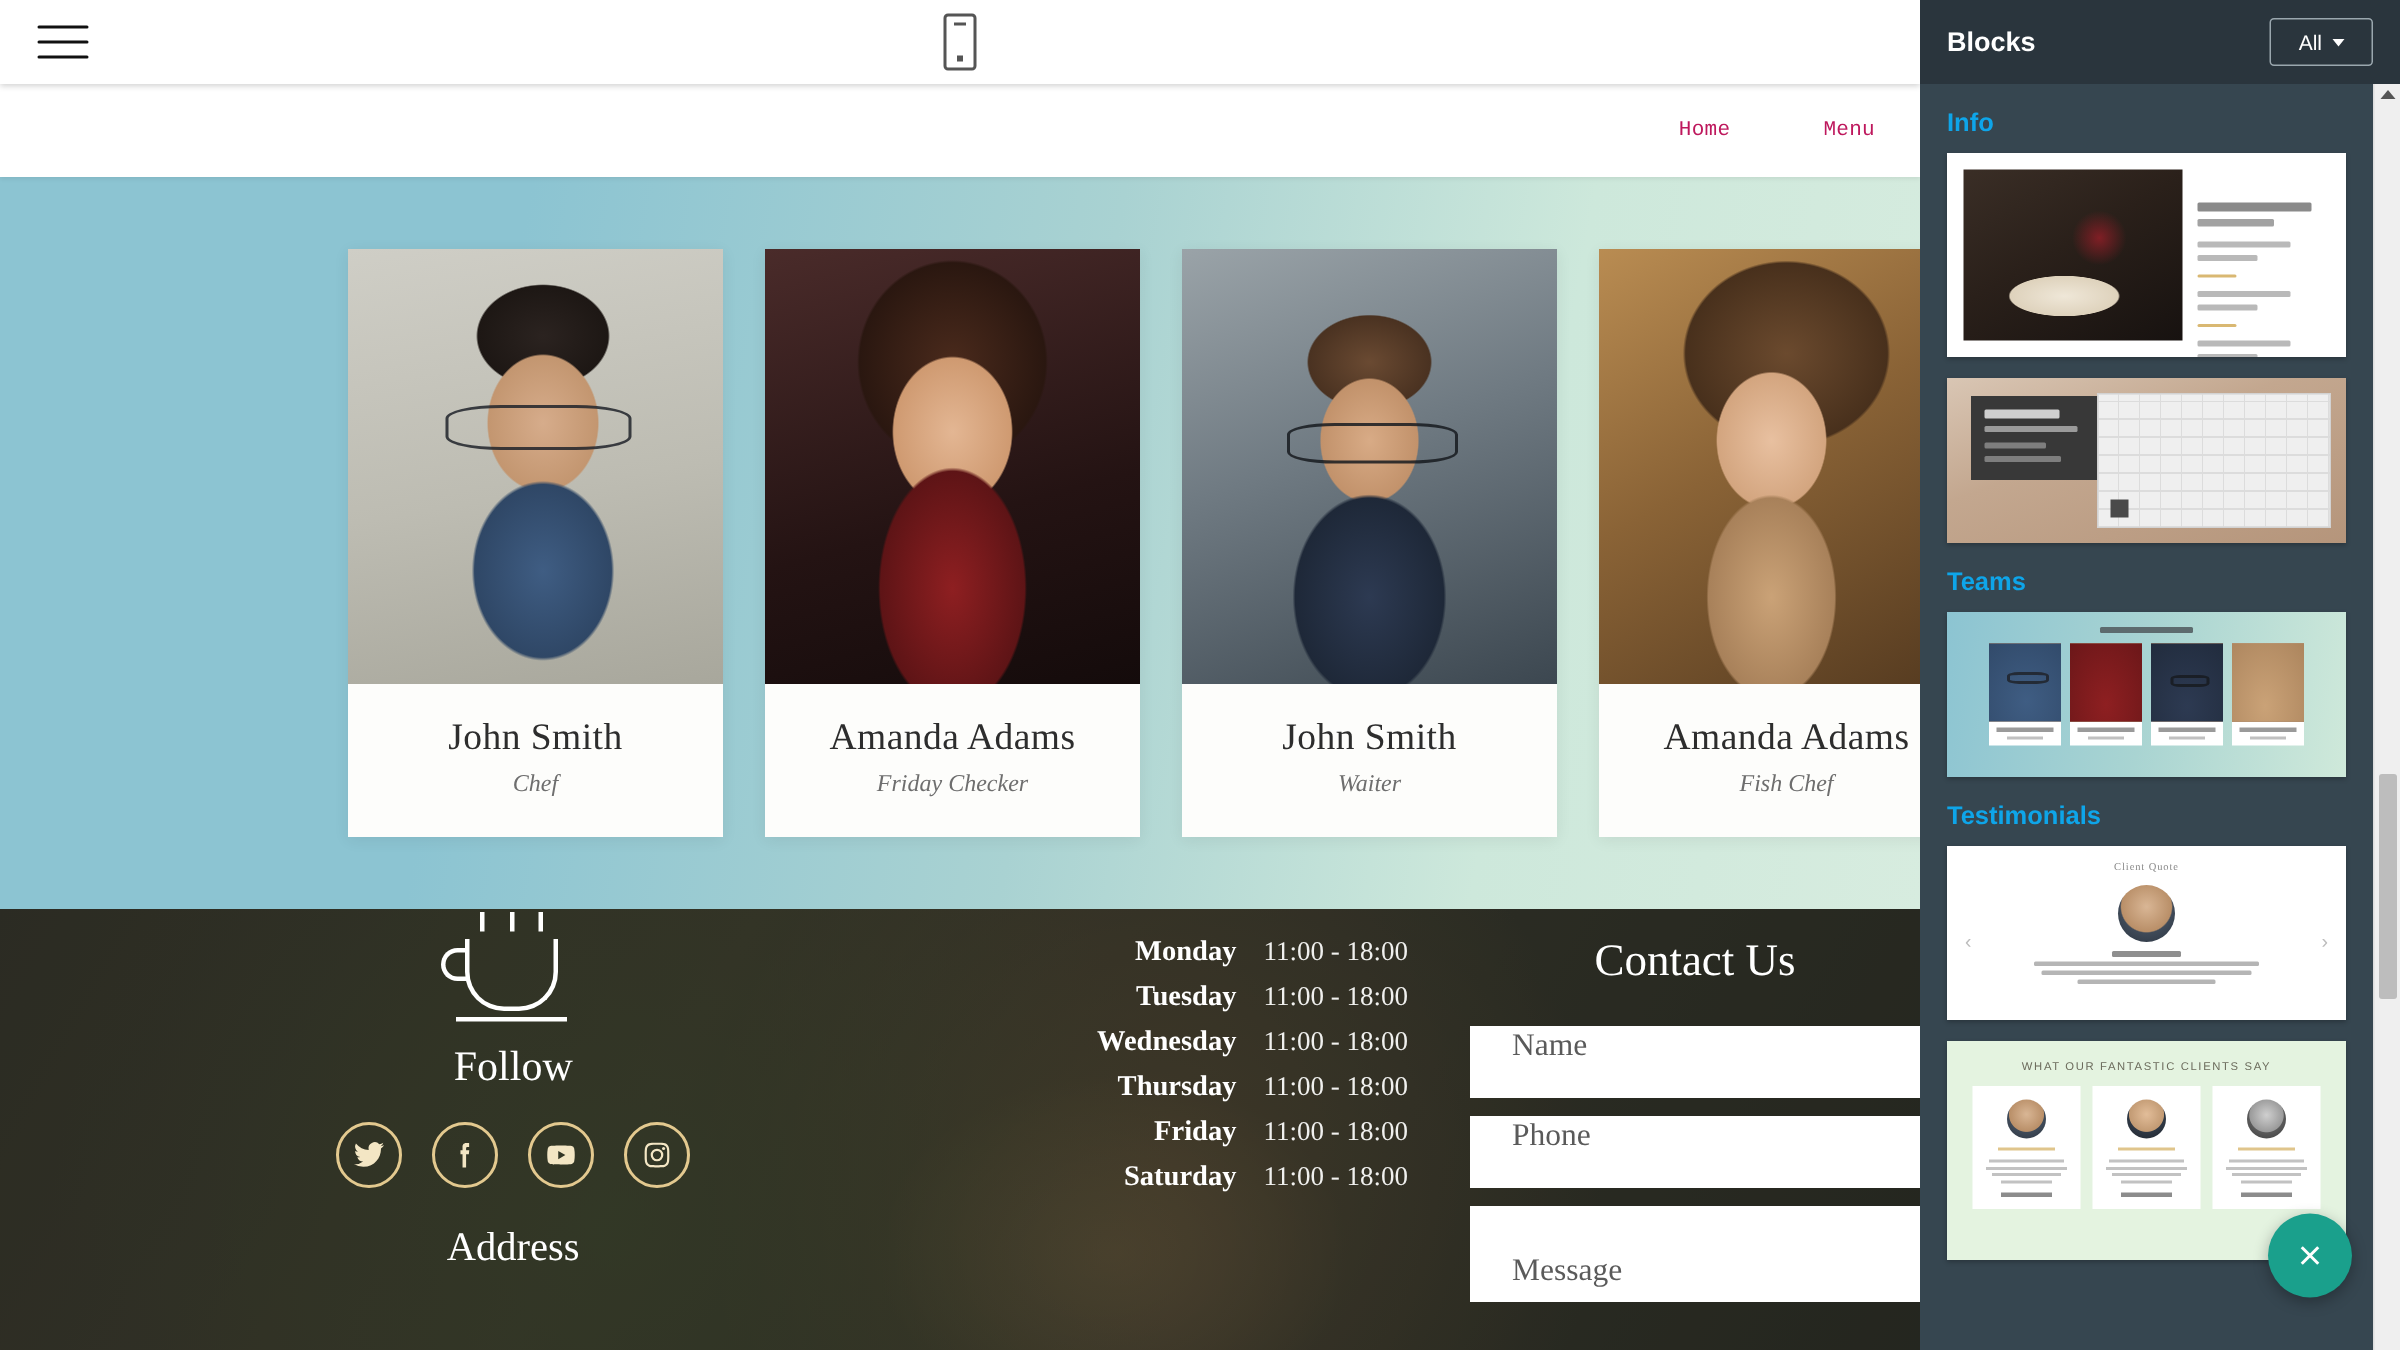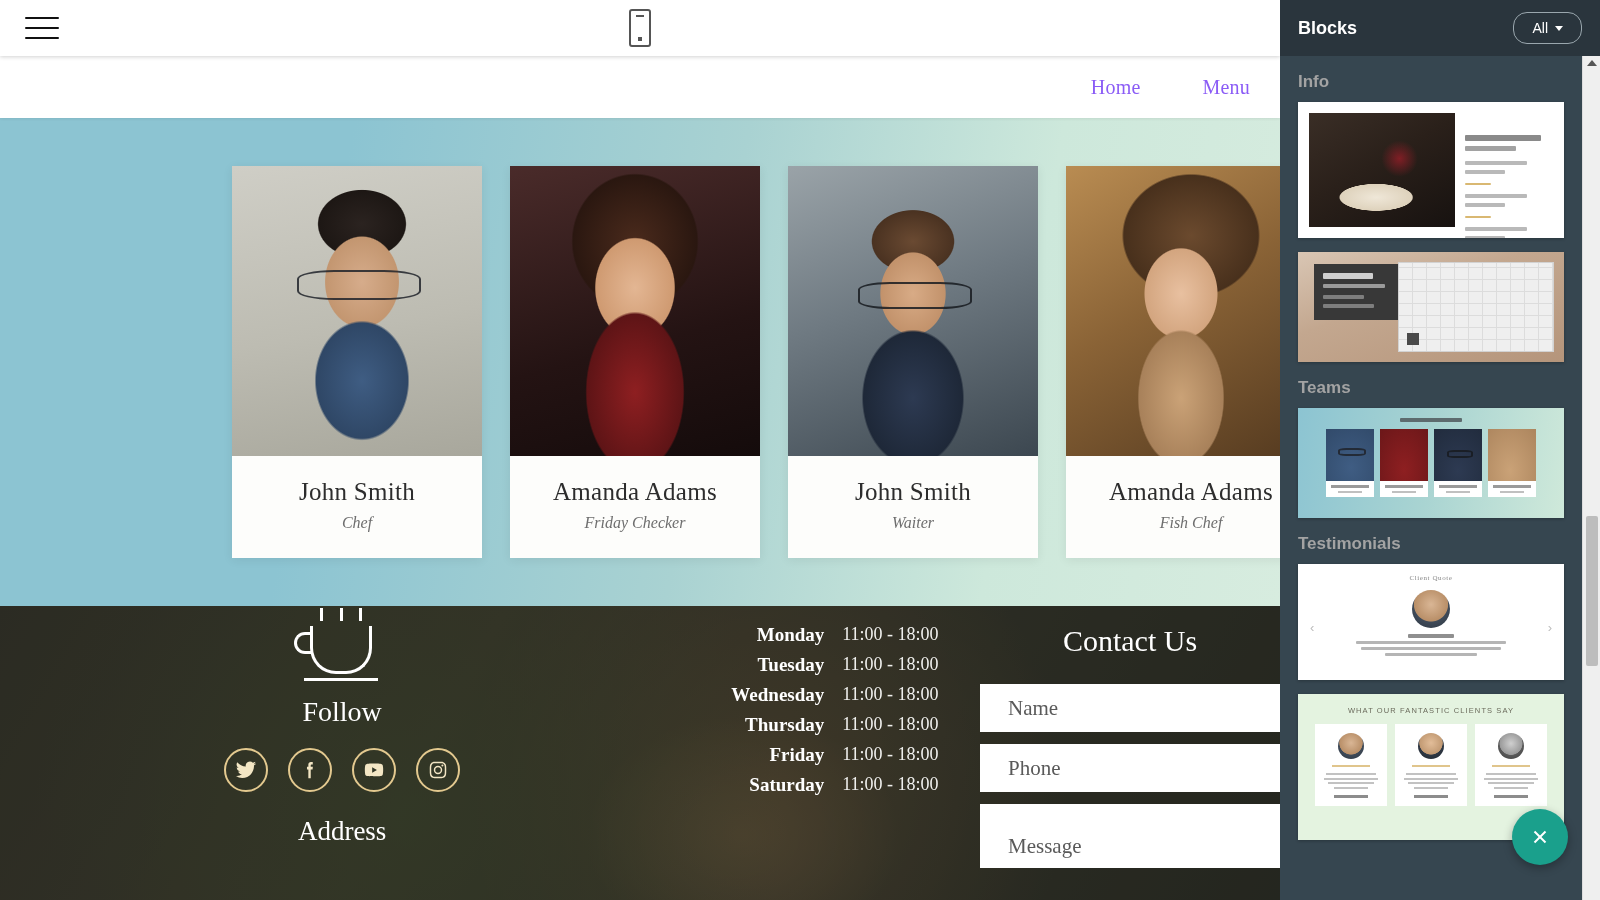--- a/index.html
+++ b/index.html
@@ -38,21 +38,21 @@
   
   .canvas { position:absolute; left:0; top:56px; width:1280px; height:844px; overflow:hidden; background:#fff; }
 
   .site-nav {
     position:relative; height:62px; background:#fff; z-index:20;
     display:flex; align-items:center; justify-content:flex-end;
     padding-right:30px; gap:62px;
     box-shadow:0 1px 3px rgba(0,0,0,.07);
   }
   .site-nav a {
-    font-family:Liberation Serif, serif; font-size:20px; color:#8b5cf6;
+    font-family:Liberation Mono, monospace; font-size:14px; color:#be185d;
     text-decoration:none; letter-spacing:.2px;
   }
 
   
   .team-section {
     position:relative; height:488px;
     background:linear-gradient(100deg,#8cc4d2 0%,#8cc4d2 26%,#a9d2d2 55%,#cde8db 78%,#d7ecdf 100%);
     display:flex; align-items:center; padding-left:232px; gap:28px;
   }
   .team-card {
@@ -144,50 +144,50 @@
   .f-title {
     font-family:"Liberation Serif", serif; font-size:30px; color:#fff;
     text-align:center; font-weight:400; margin-bottom:26px;
   }
   .hours-row { display:flex; gap:18px; margin-bottom:8px; font-family:"Liberation Serif", serif; }
   .hours-day { width:140px; text-align:right; color:#fff; font-weight:bold; font-size:19px; }
   .hours-time { color:#f0f0ee; font-size:18px; }
 
   .f-col-contact { flex:1; padding-top:18px; padding-left:22px; }
   .field {
-    background:#fff; height:48px; margin-bottom:12px; display:flex; align-items:center;
+    background:#fff; height:48px; margin-bottom:12px; display:flex; align-items:flex-start;
     padding-left:28px; width:300px;
   }
   .field span {
     font-family:"Liberation Serif", serif; font-size:21px; color:#5a5a5a;
   }
   .field-msg { height:64px; align-items:flex-start; padding-top:30px; }
 
   
   .panel {
     position:absolute; right:0; top:0; width:320px; height:900px;
     background:#364650; z-index:60;
   }
   .panel-head {
     height:56px; background:#2a353d; display:flex; align-items:center;
     justify-content:space-between; padding:0 18px;
   }
   .panel-title { color:#fff; font-size:18px; font-weight:bold; }
   .filter-btn {
     border:1px solid #9aa7ae; color:#fff; background:transparent;
-    padding:7px 18px; font-size:14px; border-radius:14px; cursor:pointer;
+    padding:7px 18px; font-size:14px; border-radius:3px; cursor:pointer;
     display:flex; align-items:center; gap:7px;
   }
   .caret { width:0;height:0;border-left:4px solid transparent;border-right:4px solid transparent;border-top:5px solid #fff; }
 
   .panel-body {
     position:absolute; top:56px; left:0; width:302px; height:844px;
     overflow:hidden; padding:0 18px;
   }
-  .group-title { color:#a3a3a3; font-size:17px; font-weight:bold; margin:16px 0 10px; }
+  .group-title { color:#0ea5e9; font-size:17px; font-weight:bold; margin:16px 0 10px; }
   .block-card {
     background:#fff; margin-bottom:14px; overflow:hidden; cursor:pointer;
     position:relative; box-shadow:0 1px 3px rgba(0,0,0,.25);
   }
 
   
   .thumb-info { height:136px; background:#fff; display:flex; padding:11px; gap:10px; }
   .ti-photo {
     width:146px; height:114px;
     background:

